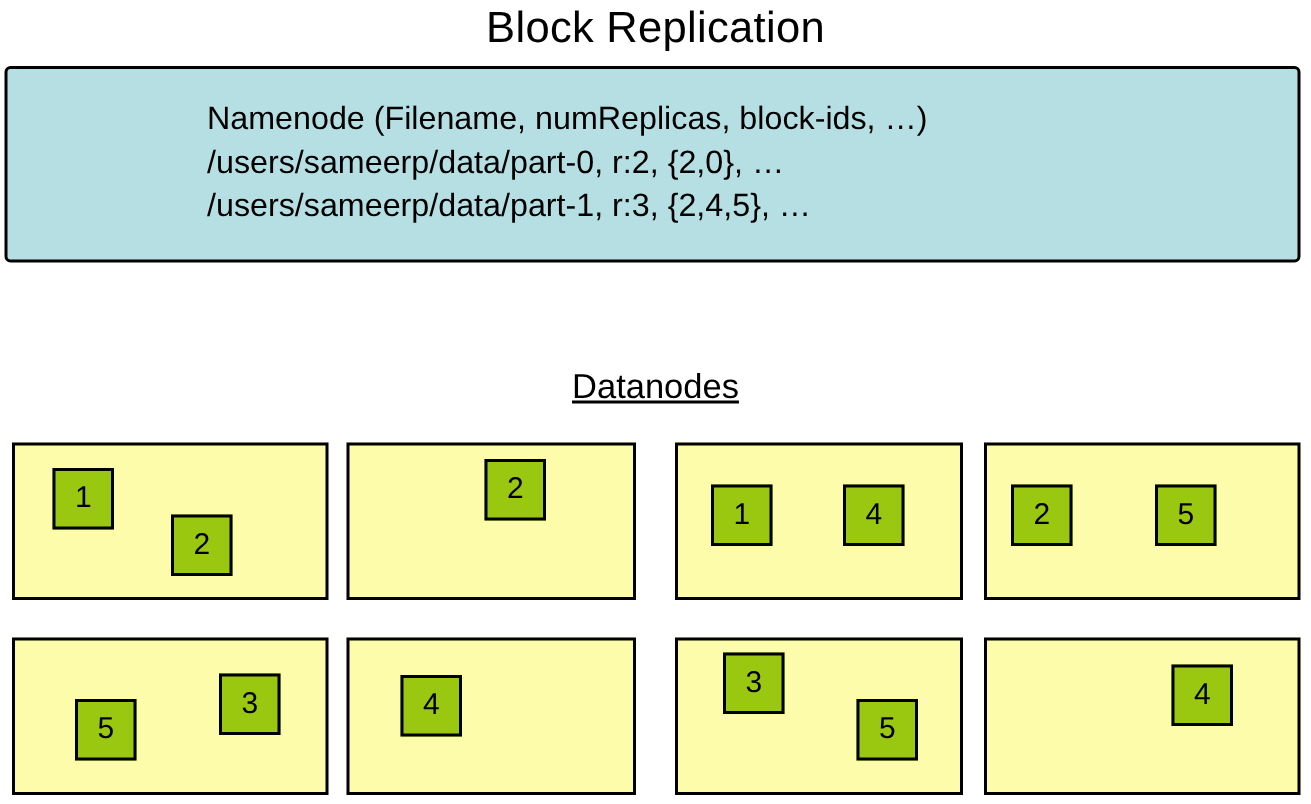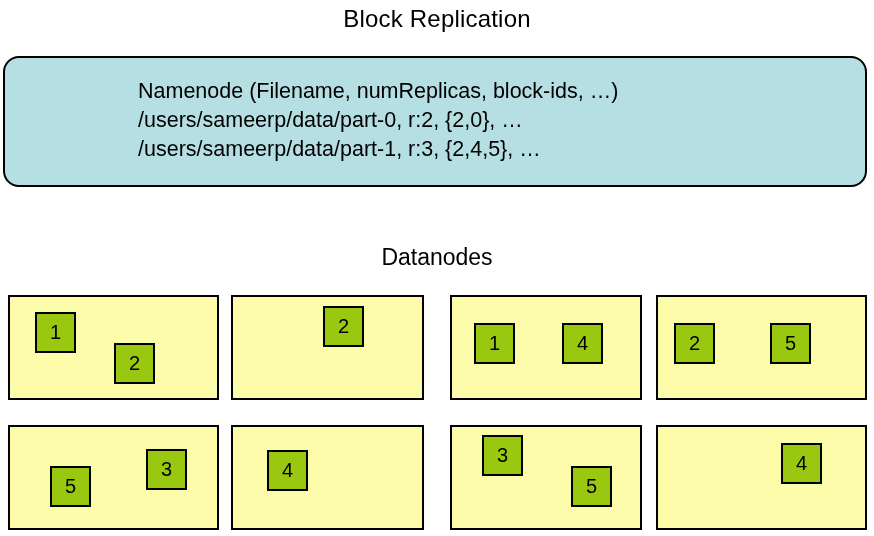--- a/index.html
+++ b/index.html
@@ -17,38 +17,38 @@
     color: #000000;
   }
 
   
   #diagram-title {
     position: absolute;
     left: 0;
     top: 5px;
     width: 874px;
     text-align: center;
-    font-size: 24px;
+    font-size: 29px;
     line-height: 28px;
     letter-spacing: 0.2px;
     color: #000000;
     white-space: nowrap;
   }
 
   
   #namenode-panel {
     position: absolute;
     left: 3px;
-    top: 56px;
+    top: 44px;
     width: 864px;
     height: 131px;
     box-sizing: border-box;
     background: #b5dfe3;
     border: 2px solid #000000;
-    border-radius: 16px;
+    border-radius: 4px;
   }
   #namenode-text {
     position: absolute;
     left: 133px;
     top: 19px;
     font-size: 21.5px;
     line-height: 29px;
     white-space: nowrap;
     color: #000000;
   }
@@ -60,20 +60,21 @@
   #datanodes-label {
     position: absolute;
     left: 0;
     top: 243px;
     width: 874px;
     text-align: center;
     font-size: 23px;
     line-height: 28px;
     color: #000000;
     white-space: nowrap;
+    text-decoration: underline;
   }
 
   
   #datanode-grid {
     position: absolute;
     left: 0;
     top: 0;
     width: 874px;
     height: 536px;
   }

